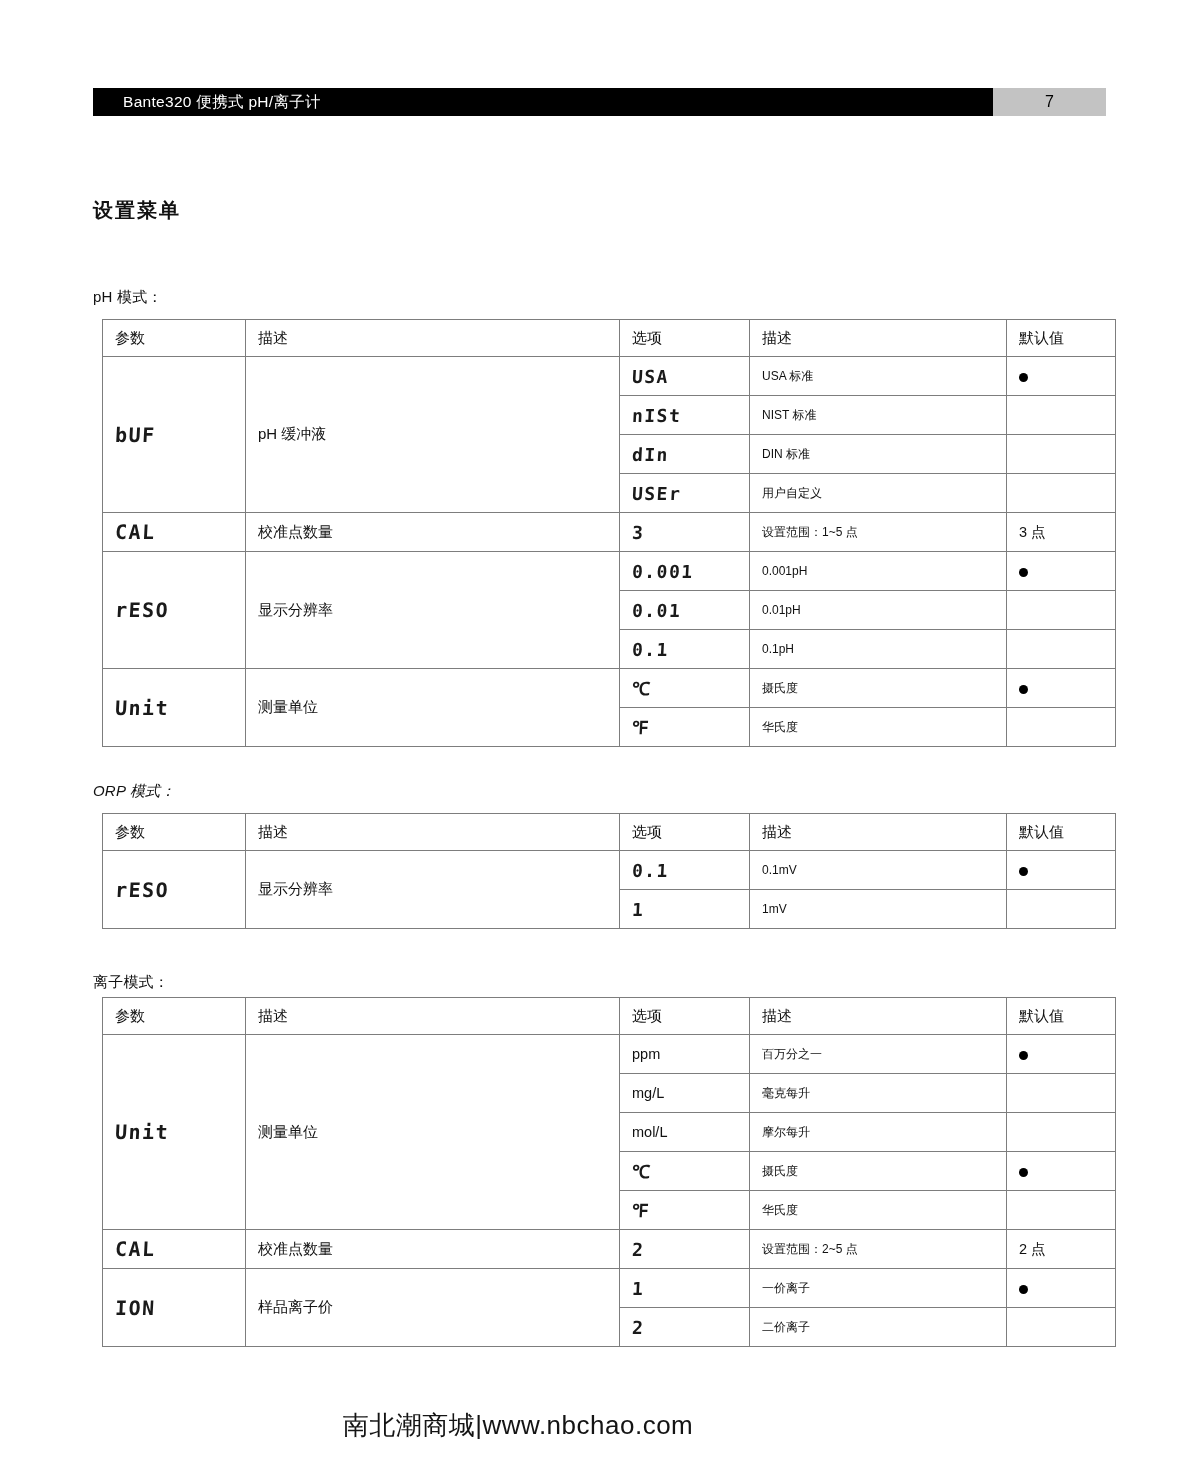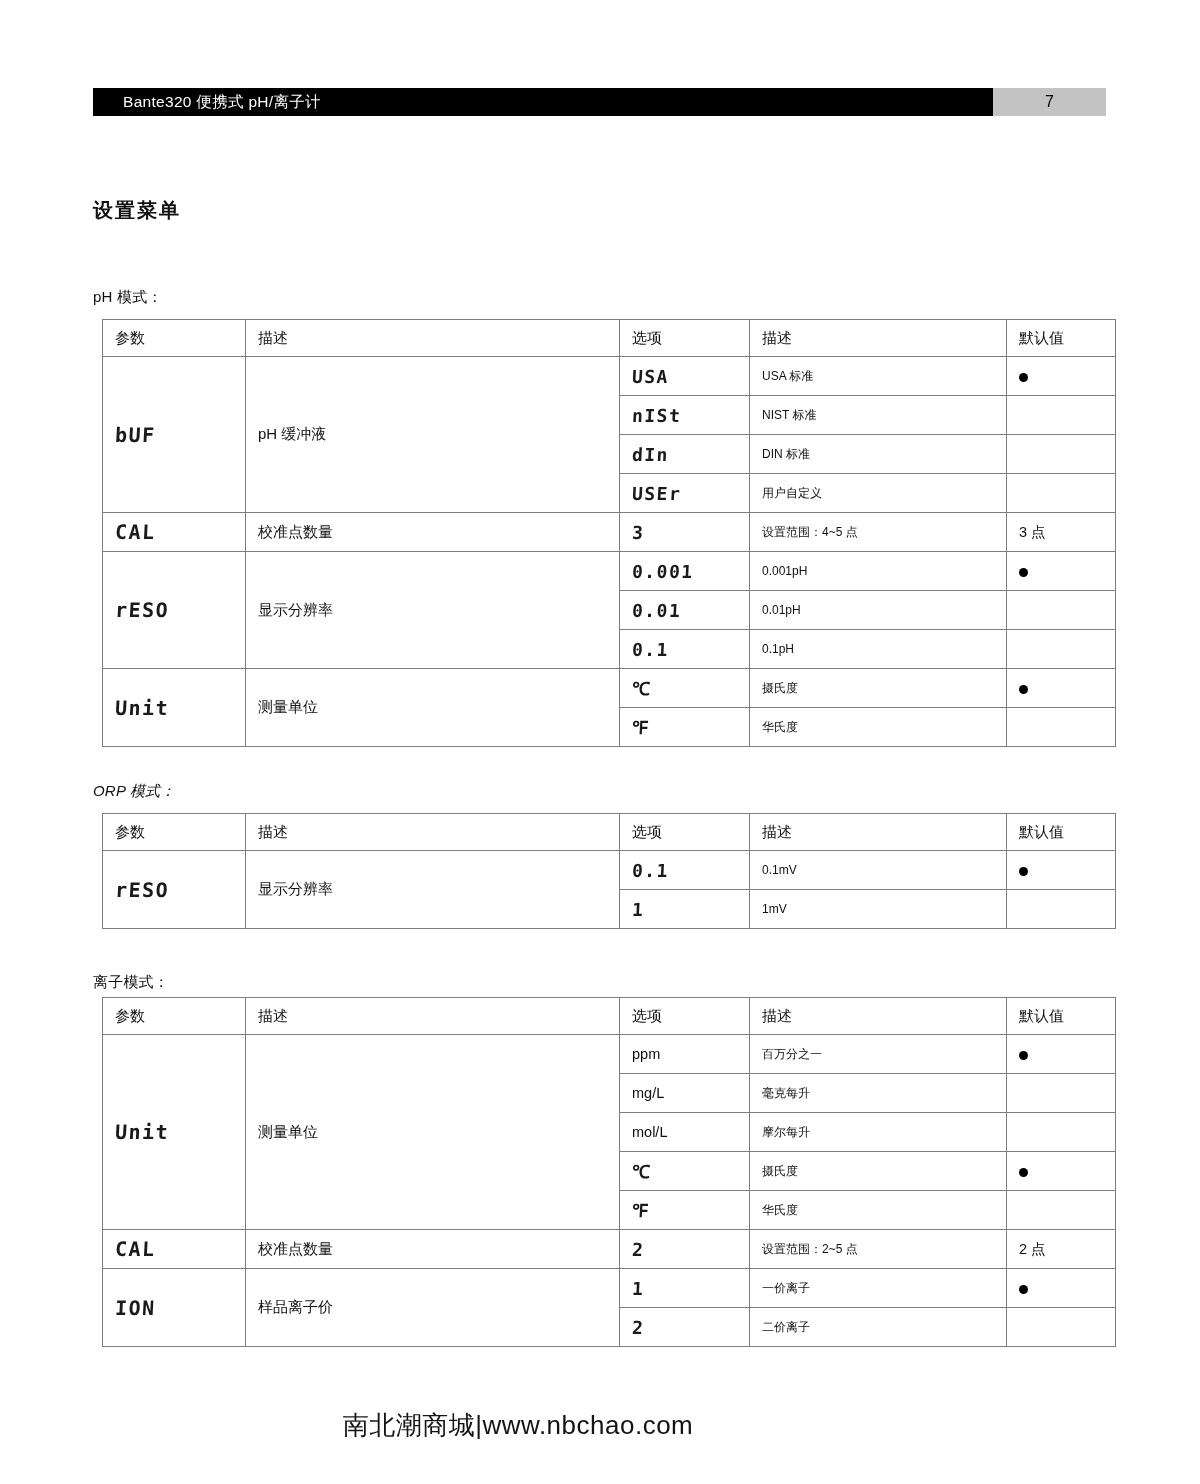--- a/index.html
+++ b/index.html
@@ -211,21 +211,21 @@
         </tr>
         <tr>
           <td class="cell-option"><span class="lcd">USEr</span></td>
           <td class="cell-optdesc">用户自定义</td>
           <td class="cell-default"></td>
         </tr>
         <tr>
           <td class="cell-param" rowspan="1"><span class="lcd">CAL</span></td>
           <td class="cell-desc" rowspan="1">校准点数量</td>
           <td class="cell-option"><span class="lcd">3</span></td>
-          <td class="cell-optdesc">设置范围：4~5 点</td>
+          <td class="cell-optdesc">设置范围：1~5 点</td>
           <td class="cell-default"><span>3 点</span></td>
         </tr>
         <tr>
           <td class="cell-param" rowspan="3"><span class="lcd">rESO</span></td>
           <td class="cell-desc" rowspan="3">显示分辨率</td>
           <td class="cell-option"><span class="lcd">0.001</span></td>
           <td class="cell-optdesc">0.001pH</td>
           <td class="cell-default"><span class="bullet"></span></td>
         </tr>
         <tr>

